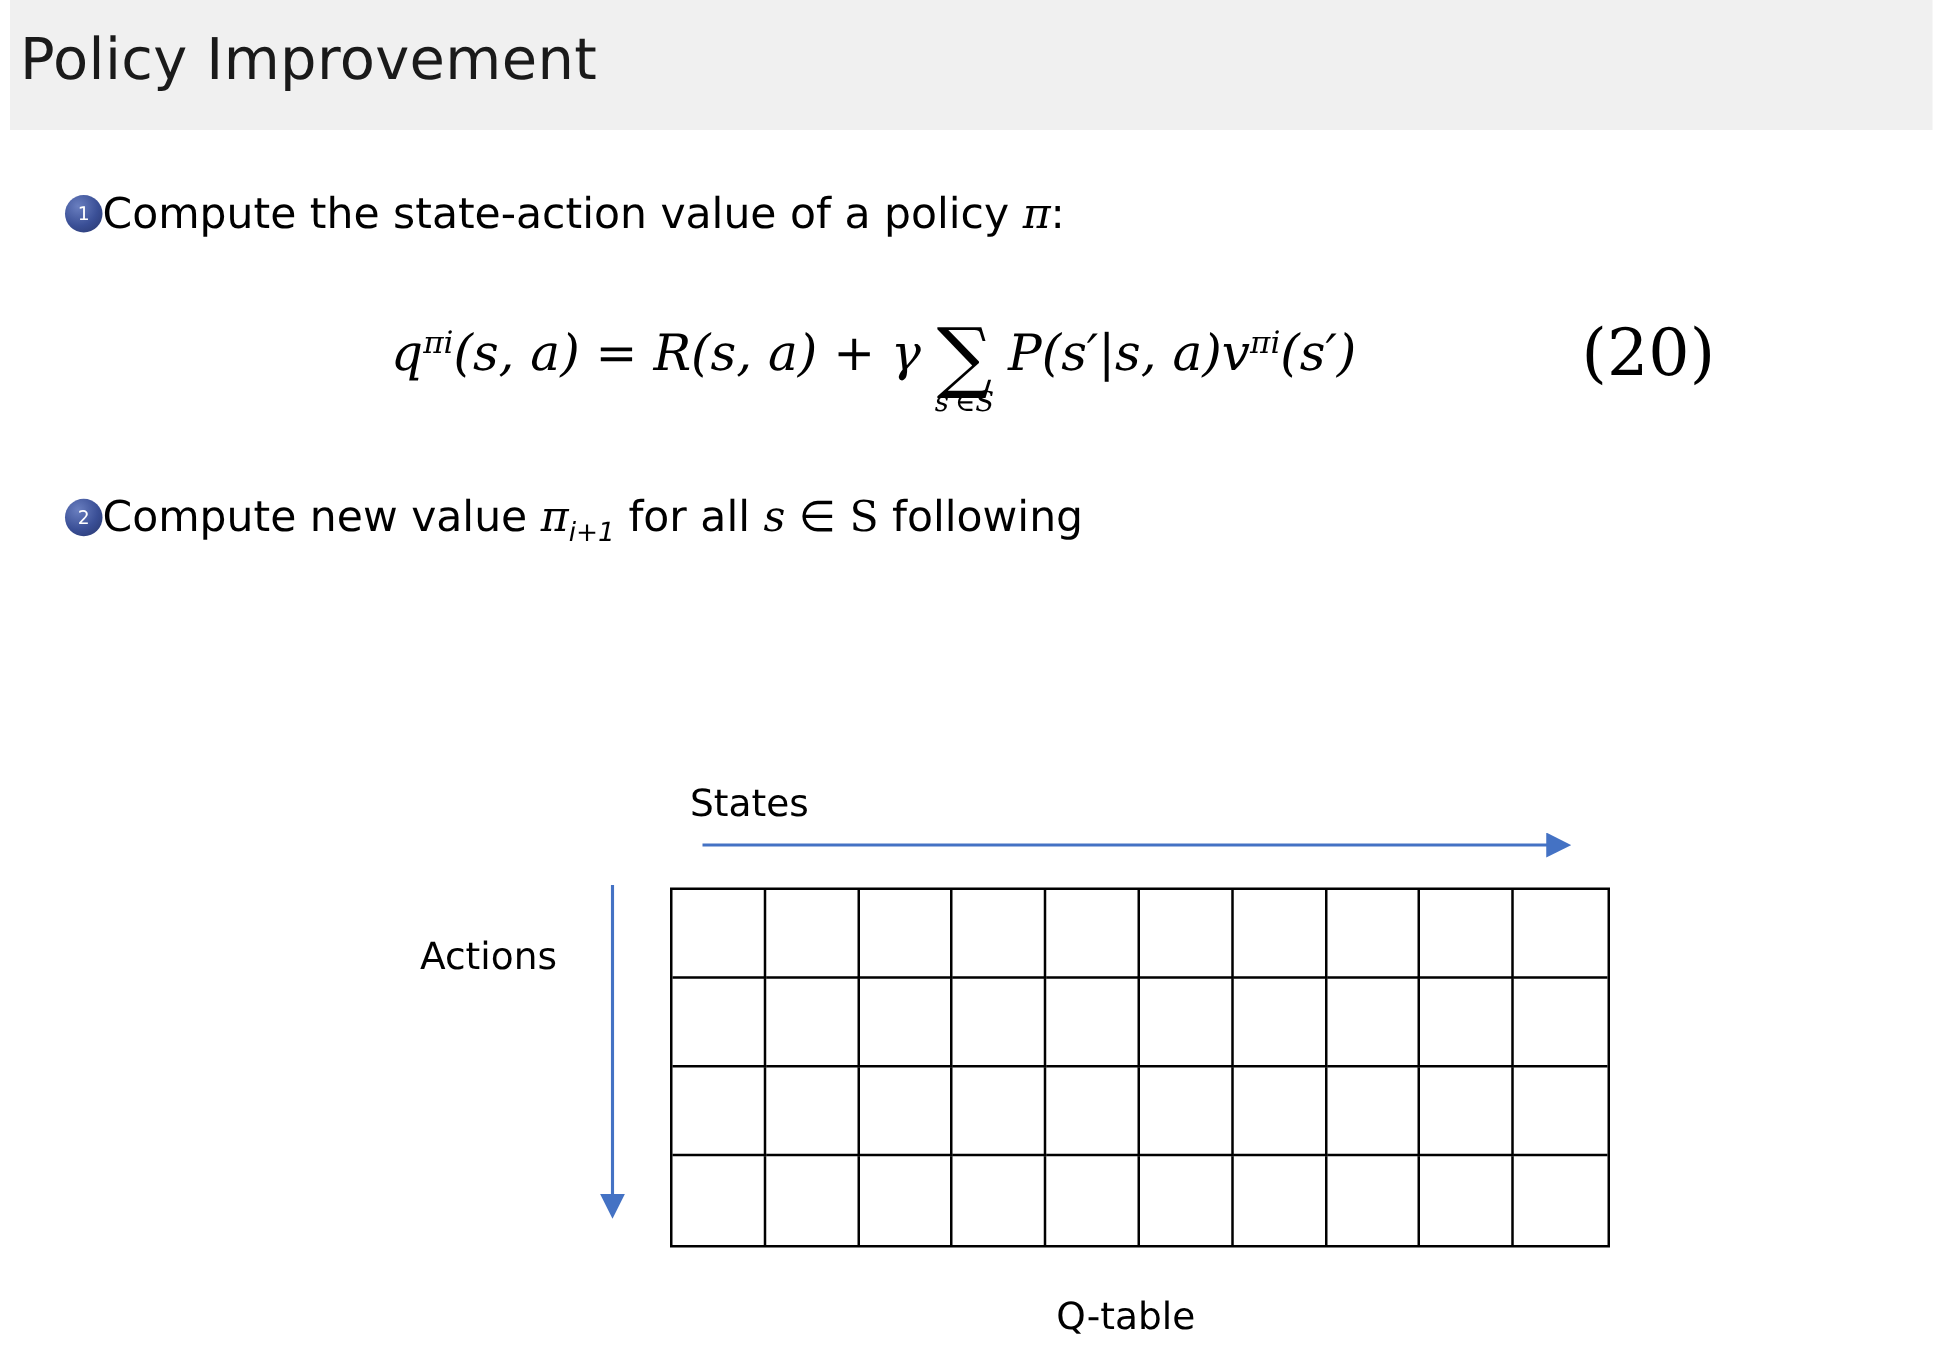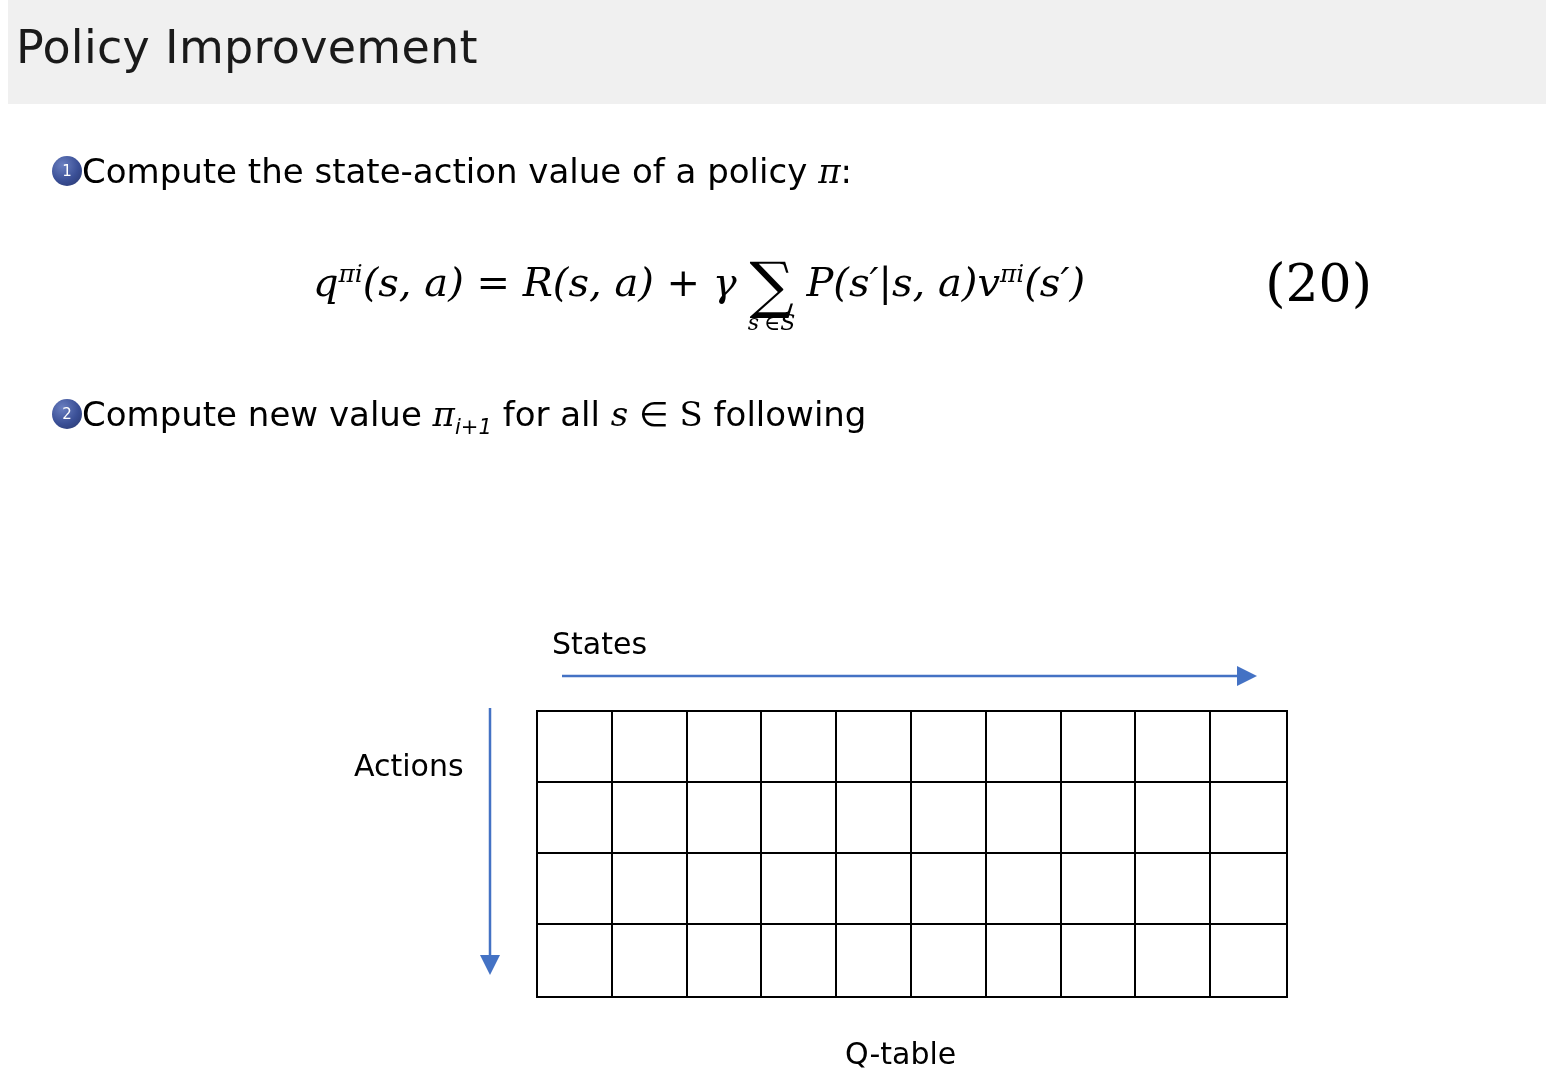--- a/index.html
+++ b/index.html
@@ -164,21 +164,21 @@
     height: 480px;
   }
   .label {
     position: absolute;
     font-family: "DejaVu Sans", sans-serif;
     font-size: 30px;
     color: #000;
     white-space: nowrap;
   }
   .lbl-states { left: 552px; top: 26px; }
-  .lbl-actions { left: 354px; top: 148px; }
+  .lbl-actions { left: 336px; top: 148px; }
   .lbl-qtable { left: 845px; top: 436px; }
   .grid {
     position: absolute;
     left: 536px;
     top: 110px;
     width: 752px;
     height: 288px;
     border: 2.5px solid #000;
     box-sizing: border-box;
     display: grid;

